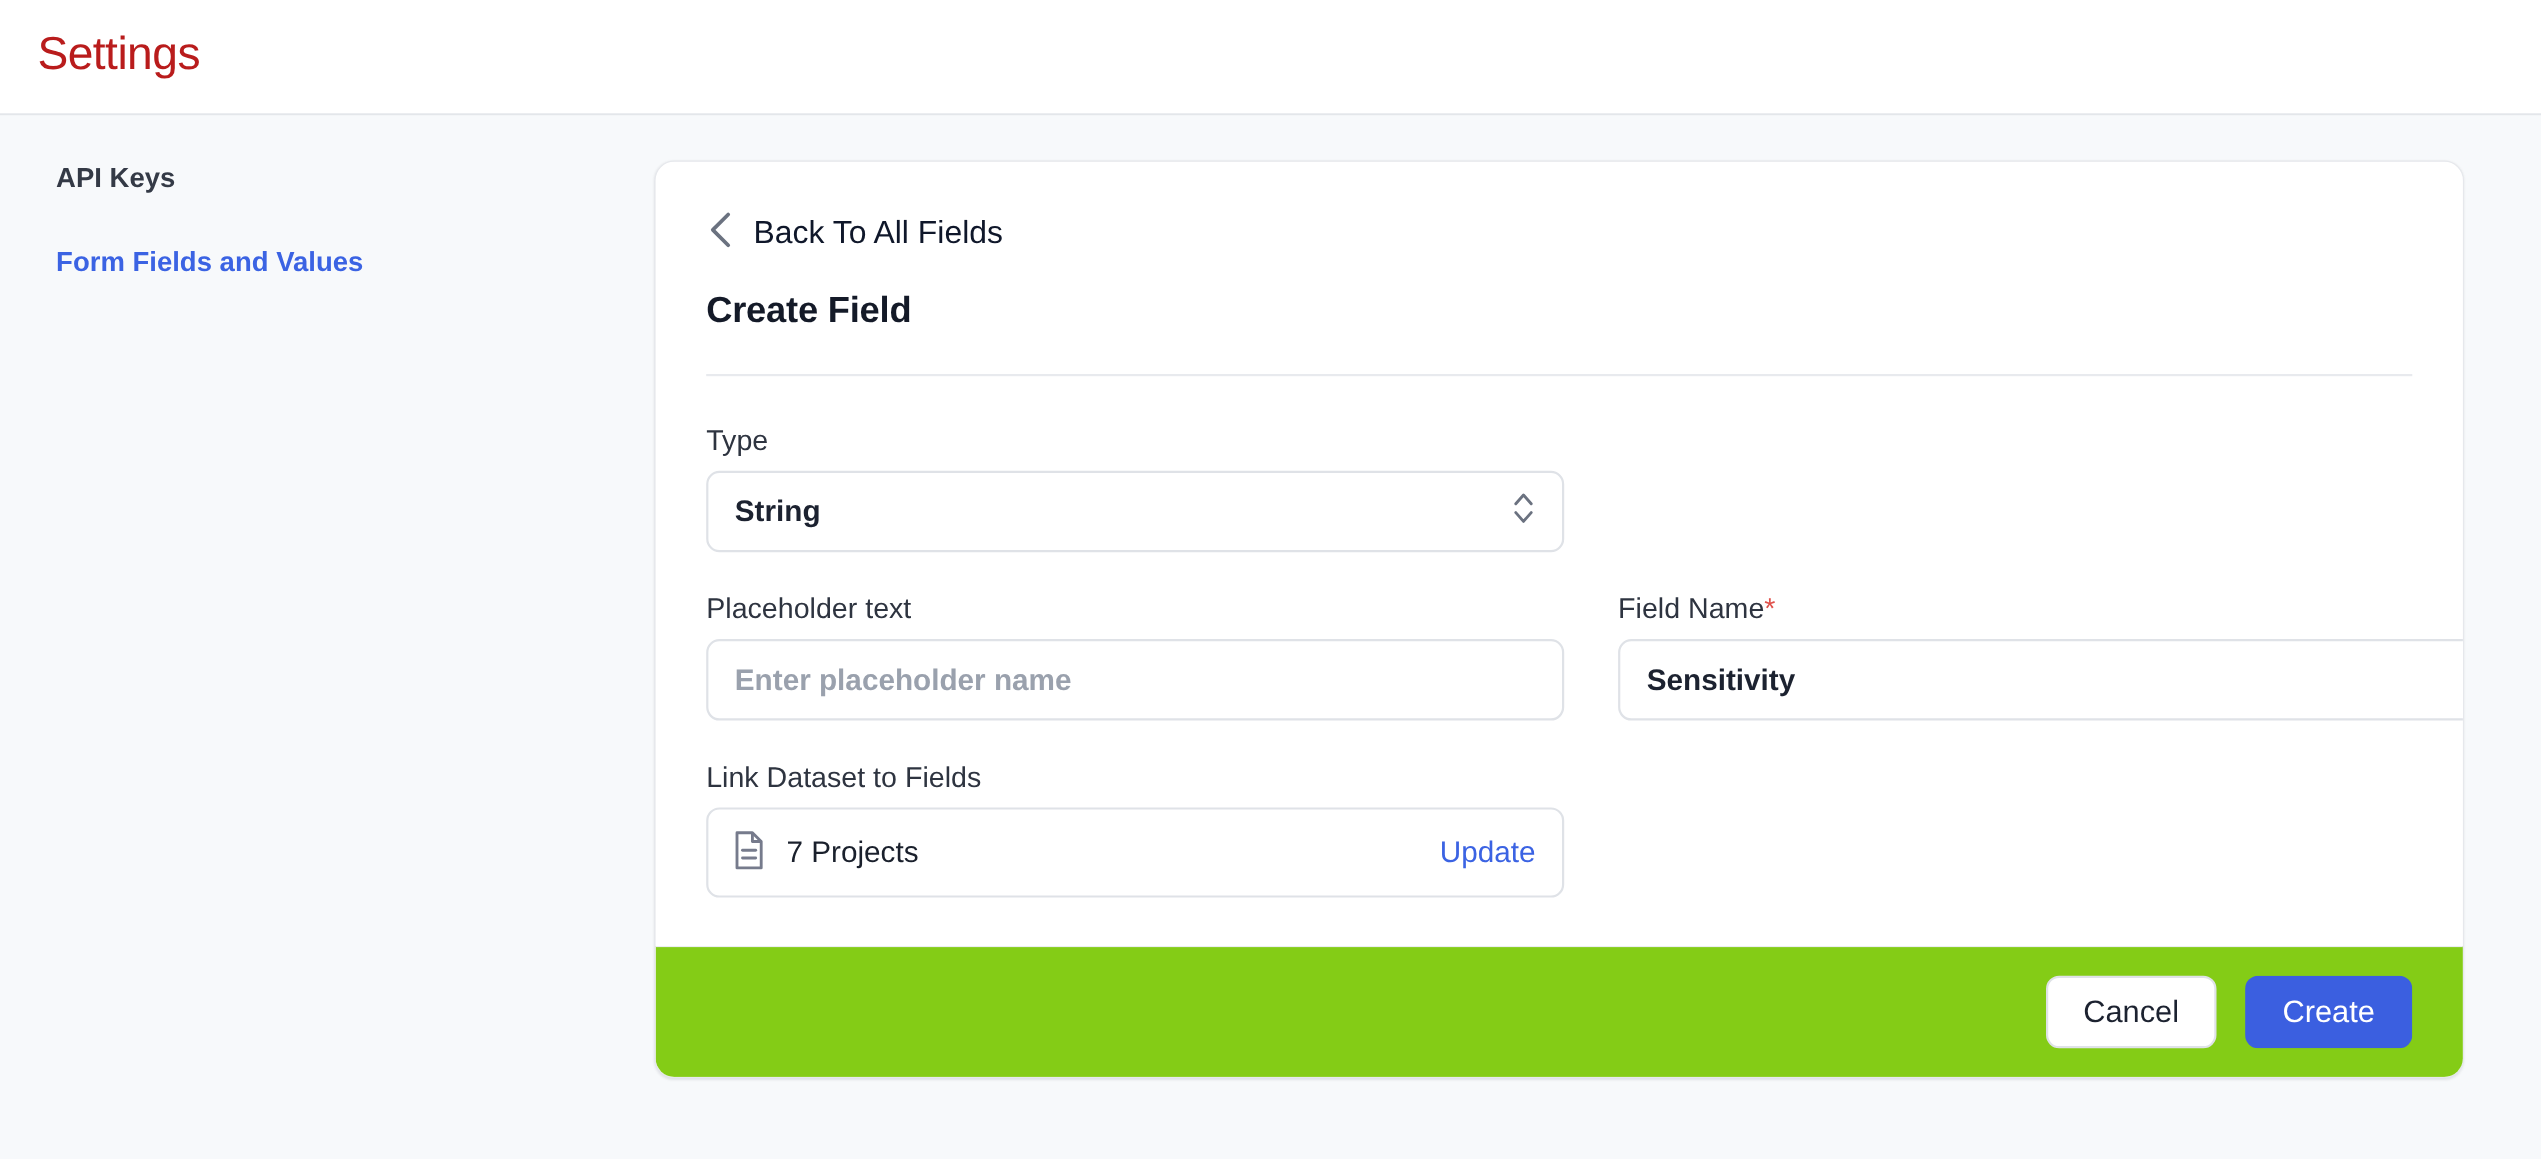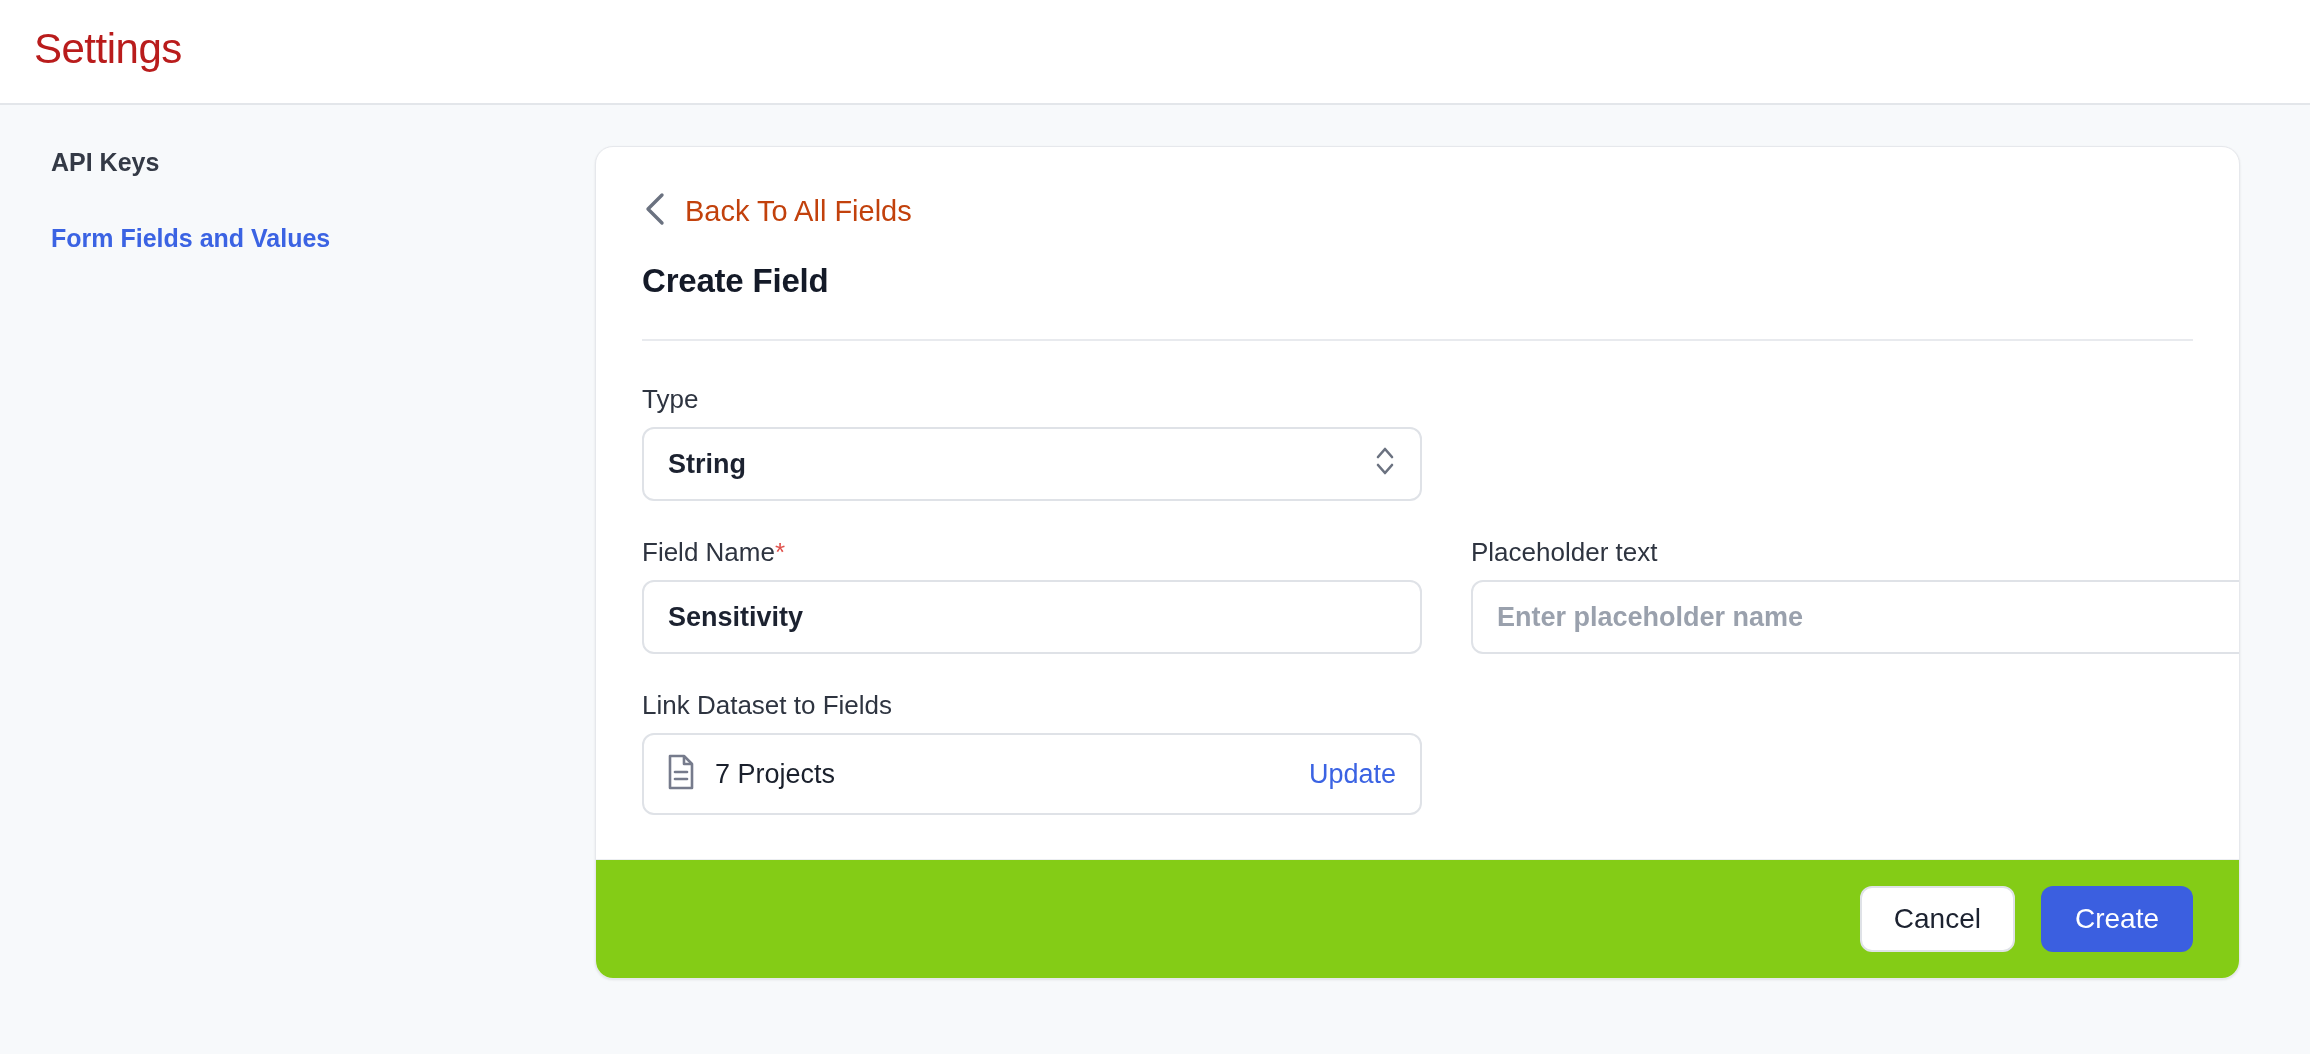--- a/index.html
+++ b/index.html
@@ -77,21 +77,21 @@
     display: flex;
     align-items: center;
     gap: 17px;
     cursor: pointer;
     width: fit-content;
     margin-bottom: 32px;
   }
   .chev-left { display: block; }
   .back-label {
     font-size: 29px;
-    color: #c2410c;
+    color: #0f172a;
     line-height: 30px;
   }
 
   .card-heading {
     font-size: 33px;
     font-weight: bold;
     color: #141a28;
     letter-spacing: -0.2px;
     margin-bottom: 39px;
   }
@@ -247,26 +247,26 @@
                   <path d="M4 22 L11 30 L18 22" stroke="#6b7280" stroke-width="2.6" stroke-linecap="round" stroke-linejoin="round"></path>
                 </svg>
               </span>
             </div>
           </div>
           <div class="col"></div>
         </div>
 
         <div class="form-row">
           <div class="col">
+            <label class="field-label">Placeholder text</label>
+            <input class="control" type="text" placeholder="Enter placeholder name" style="">
+          </div>
+          <div class="col">
             <label class="field-label"><span>Field Name</span><span class="req-star">*</span></label>
             <input class="control" type="text" value="Sensitivity" style="">
-          </div>
-          <div class="col">
-            <label class="field-label">Placeholder text</label>
-            <input class="control" type="text" placeholder="Enter placeholder name" style="">
           </div>
         </div>
 
         <div class="form-row" style="margin-bottom:0;">
           <div class="col">
             <label class="field-label">Link Dataset to Fields</label>
             <div class="linkbox">
               <div class="linkbox-left">
                 <span>
                   <svg width="30" height="36" viewBox="0 0 30 36" fill="none" xmlns="http://www.w3.org/2000/svg">

